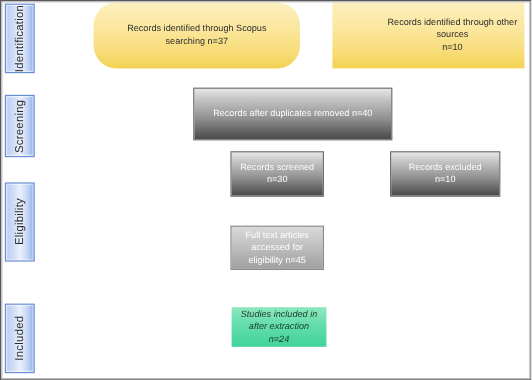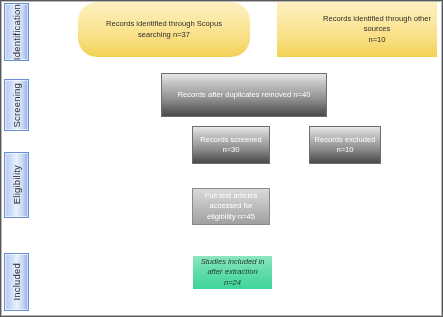--- a/index.html
+++ b/index.html
@@ -137,21 +137,21 @@
   </div>
 
   <div class="box gray" style="left:192px; top:126px; width:78px; height:38px;">
     <span class="txt">
       <span>Records screened</span>
       <br>
       <span>n=30</span>
     </span>
   </div>
 
-  <div class="box gray" style="left:309px; top:126px; width:72px; height:38px;">
+  <div class="box gray" style="left:325px; top:126px; width:92px; height:38px;">
     <span class="txt">
       <span>Records excluded</span>
       <br>
       <span>n=10</span>
     </span>
   </div>
 
   <div class="box gray-light" style="left:192px; top:188px; width:78px; height:37px;">
     <span class="txt">
       <span>Full text articles</span>

